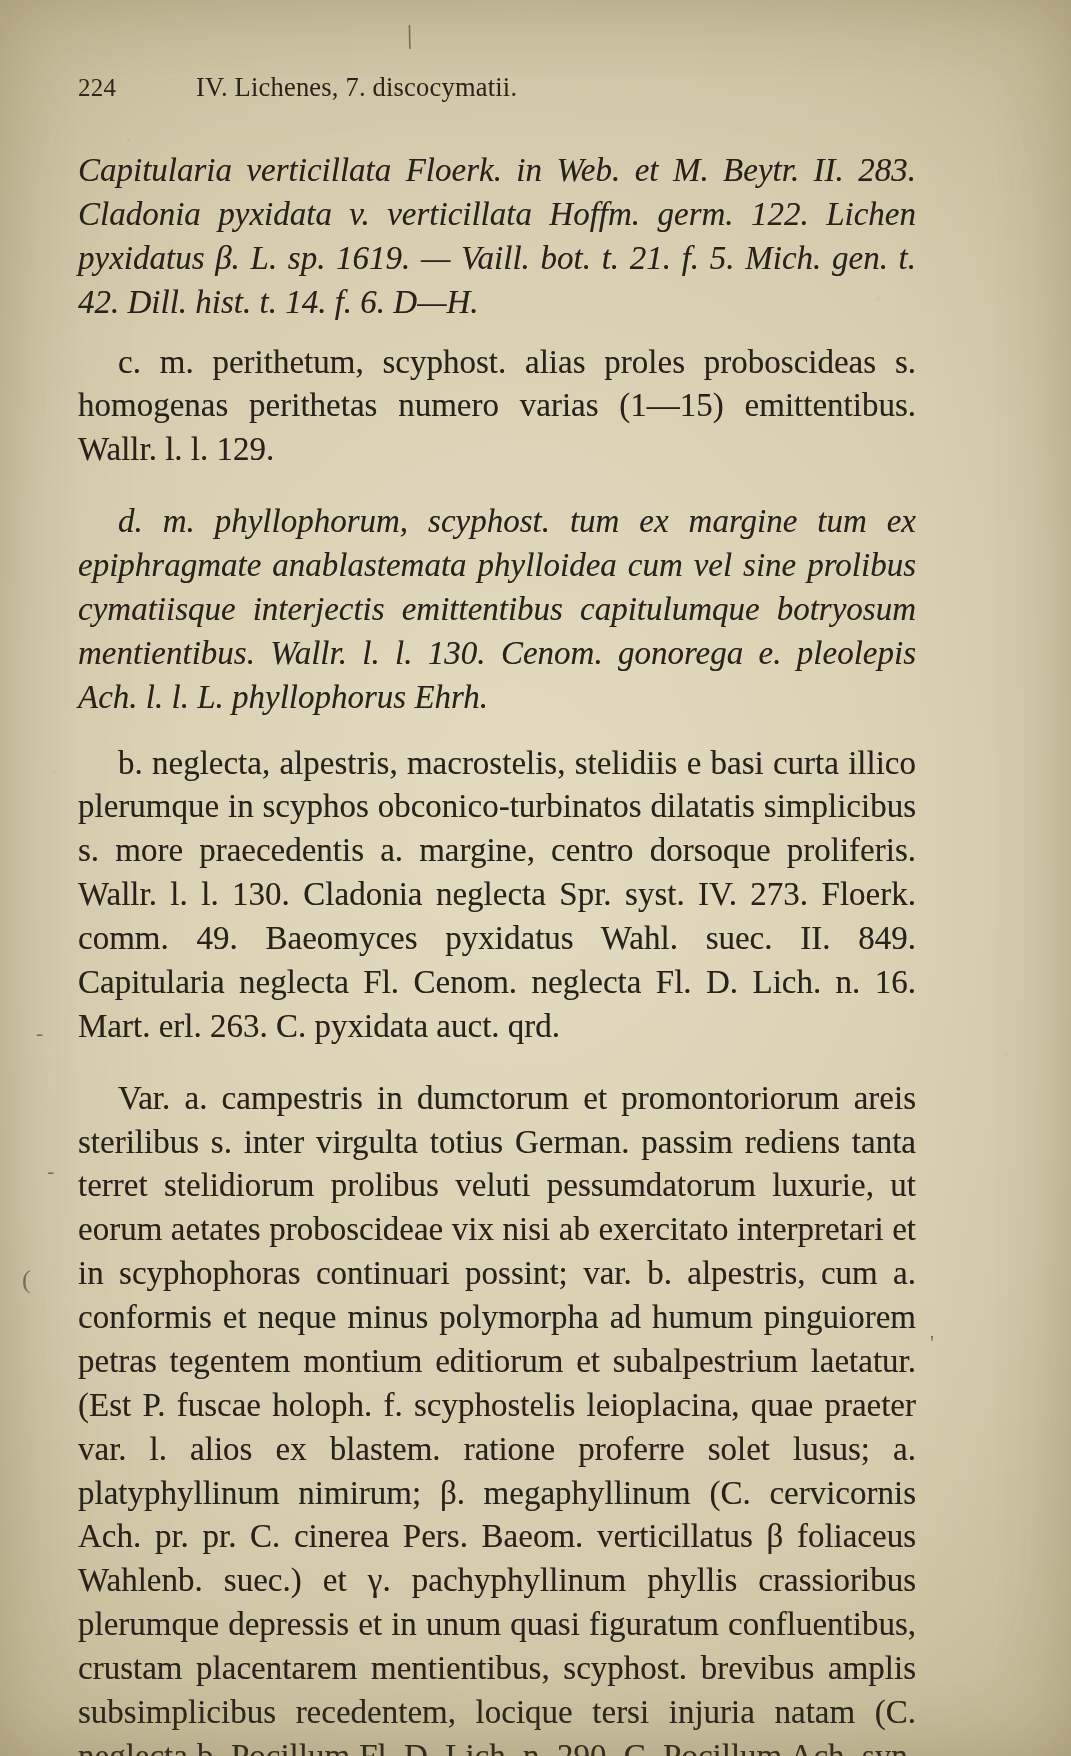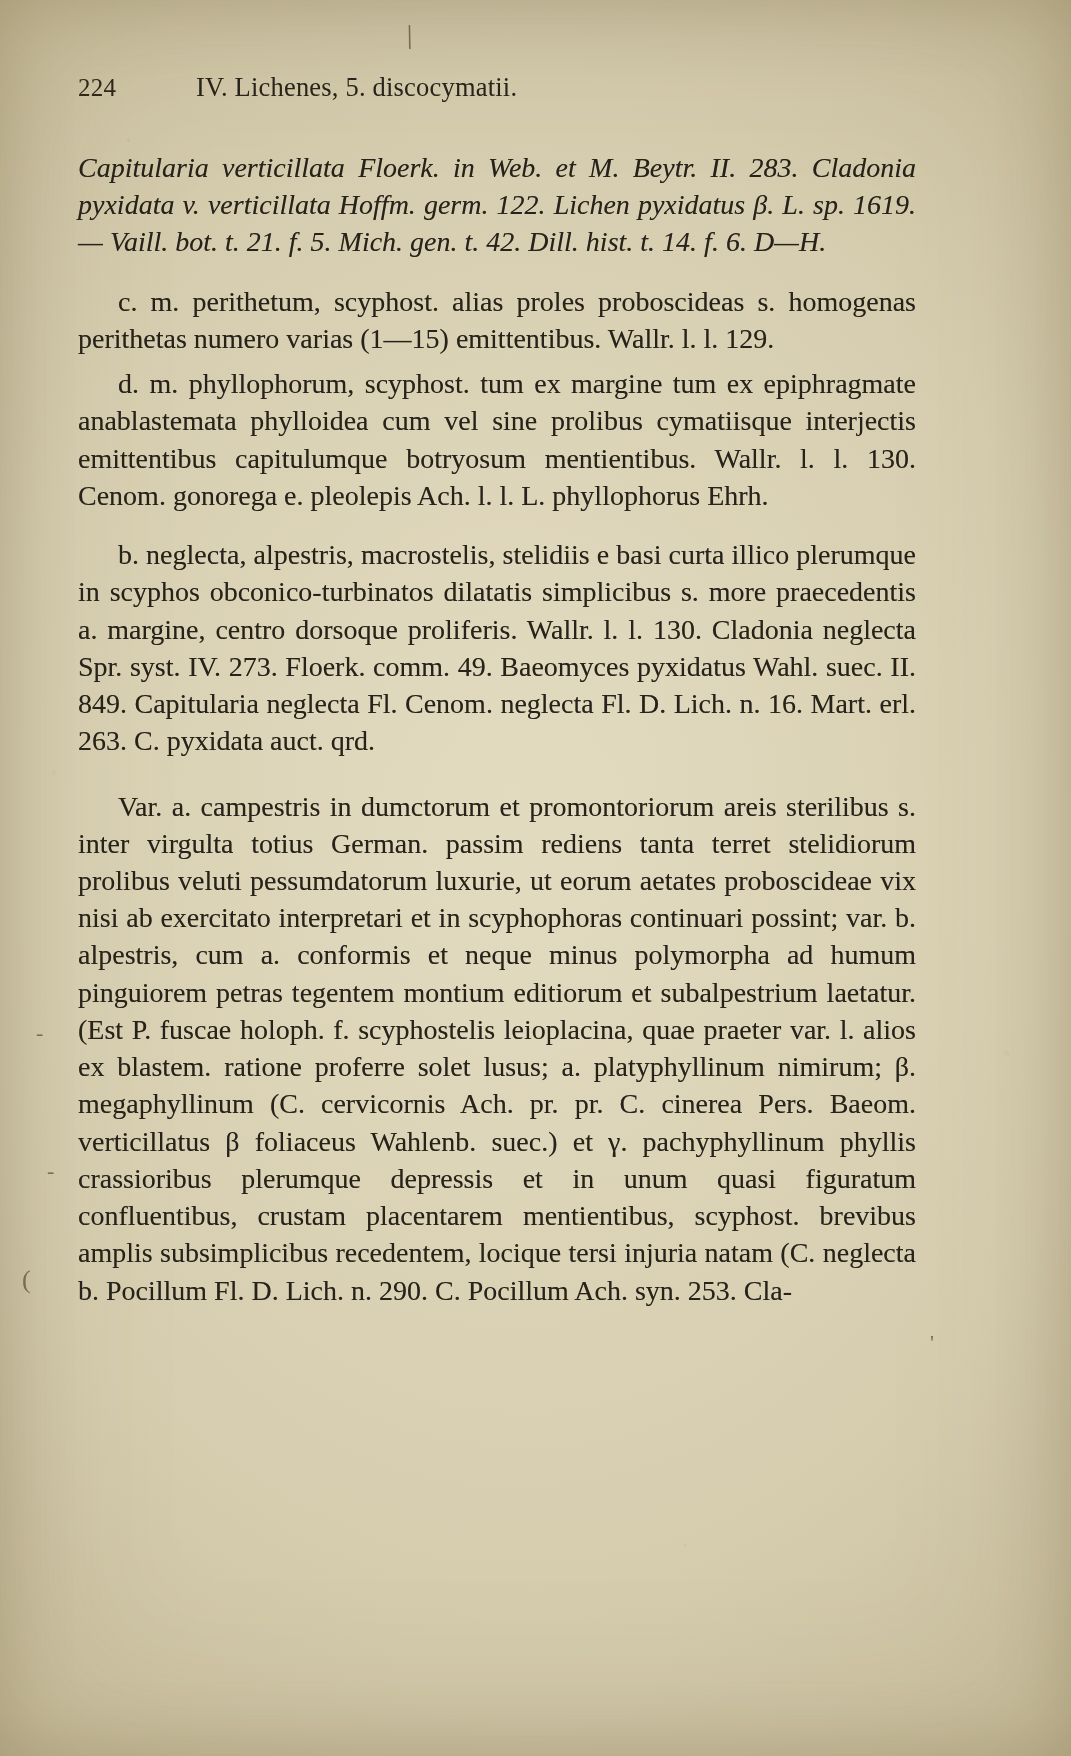--- a/index.html
+++ b/index.html
@@ -69,21 +69,21 @@
     font-size: 25px;
     color: #2b2519;
   }
   .head-title {
     font-size: 26.5px;
     letter-spacing: .2px;
   }
 
   p {
     margin: 0 0 0 0;
-    font-size: 28px;
+    font-size: 33px;
     line-height: 1.33;
     text-align: justify;
     text-justify: inter-word;
     color: #27221a;
   }
   p + p { margin-top: 9px; }
 
   .indent { text-indent: 40px; }
   .it { font-style: italic; }
 
@@ -100,32 +100,32 @@
 </style>
 </head>
 <body>
 
 <div class="page">
 
   <div class="content">
 
     <div class="running-head">
       <span class="folio">224</span>
-      <span class="head-title">IV. Lichenes, 5. discocymatii.</span>
+      <span class="head-title">IV. Lichenes, 7. discocymatii.</span>
     </div>
 
     <p class="para">
       <span class="it">Capitularia verticillata Floerk. in Web. et M. Beytr. II. 283. Cladonia pyxidata v. verticillata Hoffm. germ. 122. Lichen pyxidatus β. L. sp. 1619. — Vaill. bot. t. 21. f. 5. Mich. gen. t. 42. Dill. hist. t. 14. f. 6. D—H.</span>
     </p>
 
-    <p class="para indent" style="margin-top:22px;">
+    <p class="para indent" style="margin-top:16px;">
       <span>c. m. perithetum, scyphost. alias proles proboscideas s. homogenas perithetas numero varias (1—15) emittentibus.  Wallr. l. l. 129.</span>
     </p>
 
-    <p class="para indent" style="margin-top:8px;">
+    <p class="para indent" style="margin-top:28px;font-style:italic;">
       <span>d. m. phyllophorum, scyphost. tum ex margine tum ex epiphragmate anablastemata phylloidea cum vel sine prolibus cymatiisque interjectis emittentibus capitulumque botryosum mentientibus.  Wallr. l. l. 130. Cenom. gonorega e. pleolepis Ach. l. l. L. phyllophorus Ehrh.</span>
     </p>
 
     <p class="para indent" style="margin-top:22px;">
       <span>b. neglecta, alpestris, macrostelis, stelidiis e basi curta illico plerumque in scyphos obconico-turbinatos dilatatis simplicibus s. more praecedentis a. margine, centro dorsoque proliferis.  Wallr. l. l. 130.  Cladonia neglecta Spr. syst. IV. 273.  Floerk. comm. 49.  Baeomyces pyxidatus Wahl. suec. II. 849. Capitularia neglecta Fl. Cenom. neglecta Fl. D. Lich. n. 16. Mart. erl. 263. C. pyxidata auct. qrd.</span>
     </p>
 
     <p class="para indent" style="margin-top:28px;">
       <span>Var. a. campestris in dumctorum et promontoriorum areis sterilibus s. inter virgulta totius German. passim rediens tanta terret stelidiorum prolibus veluti pessumdatorum luxurie, ut eorum aetates proboscideae vix nisi ab exercitato interpretari et in scyphophoras continuari possint; var. b. alpestris, cum a. conformis et neque minus polymorpha ad humum pinguiorem petras tegentem montium editiorum et subalpestrium laetatur. (Est P. fuscae holoph. f. scyphostelis leioplacina, quae praeter var. l. alios ex blastem. ratione proferre solet lusus; a. platyphyllinum nimirum; β. megaphyllinum (C. cervicornis Ach. pr. pr. C. cinerea Pers. Baeom. verticillatus β foliaceus Wahlenb. suec.) et γ. pachyphyllinum phyllis crassioribus plerumque depressis et in unum quasi figuratum confluentibus, crustam placentarem mentientibus, scyphost. brevibus amplis subsimplicibus recedentem, locique tersi injuria natam (C. neglecta b. Pocillum Fl. D. Lich. n. 290. C. Pocillum Ach. syn. 253. Cla-</span>
     </p>

